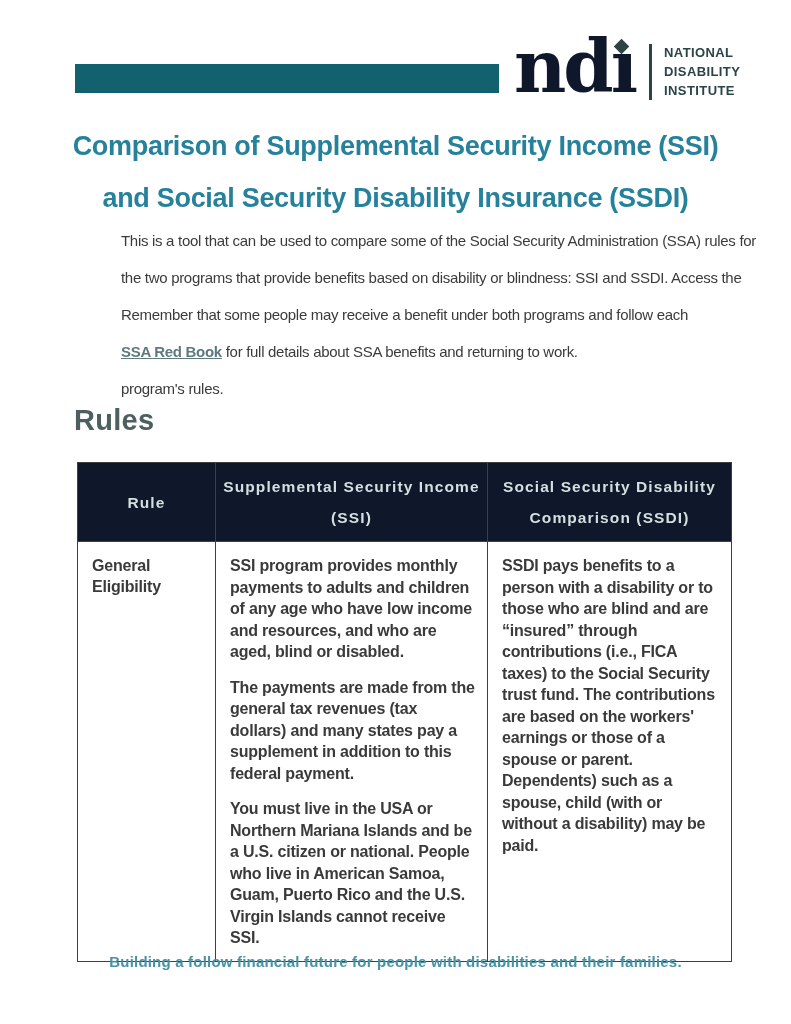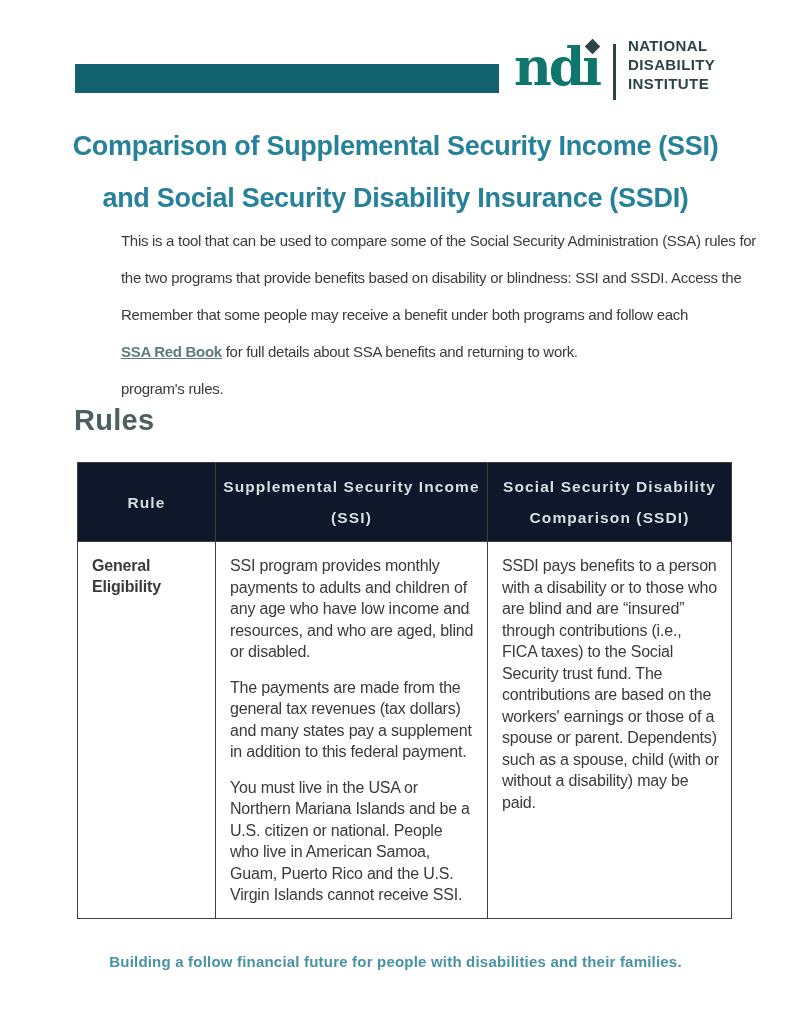--- a/index.html
+++ b/index.html
@@ -18,42 +18,42 @@
     width:424px; height:29px;
     background:#11616f;
   }
   .logo {
     position:absolute; left:514px; top:32px;
     display:flex; align-items:flex-start;
   }
   .logo-ndi {
     font-family:"DejaVu Serif", serif;
     font-weight:700;
-    font-size:52px;
+    font-size:72px;
     line-height:70px;
-    color:#0f766e;
+    color:#0f172a;
     letter-spacing:-3px;
     display:flex;
   }
   .logo-i { position:relative; }
   .logo-i .diamond {
     position:absolute;
     width:11px; height:11px;
     background:#2c4446;
     transform:rotate(45deg);
     top:9px; left:5px;
   }
   .logo-divider {
     width:3px; height:56px;
     background:#2c4446;
     margin:12px 12px 0 14px;
   }
   .logo-text {
-    margin-top:4px;
-    font-size:15px;
+    margin-top:11px;
+    font-size:13px;
     font-weight:700;
     color:#2c4446;
     line-height:19px;
     letter-spacing:0.4px;
   }
 
   
   .title {
     position:absolute; left:0; top:120px; width:100%;
     text-align:center;
@@ -118,21 +118,21 @@
     font-size:16px;
     letter-spacing:-0.2px;
     line-height:21.5px;
     color:#3a3a3a;
     height:342px;
   }
   .rules-table td.rule-cell {
     font-weight:700;
     line-height:21px;
   }
-  .rules-table td p { margin:0 0 14px 0; }
+  .rules-table td p { margin:0 0 14px 0;font-weight:bold; }
   .rules-table td p:last-child { margin-bottom:0; }
 
   
   .footer {
     position:absolute; left:0; top:952px; width:100%;
     text-align:center;
     font-size:15px;
     font-weight:700;
     color:#4892a4;
     letter-spacing:0.2px;

